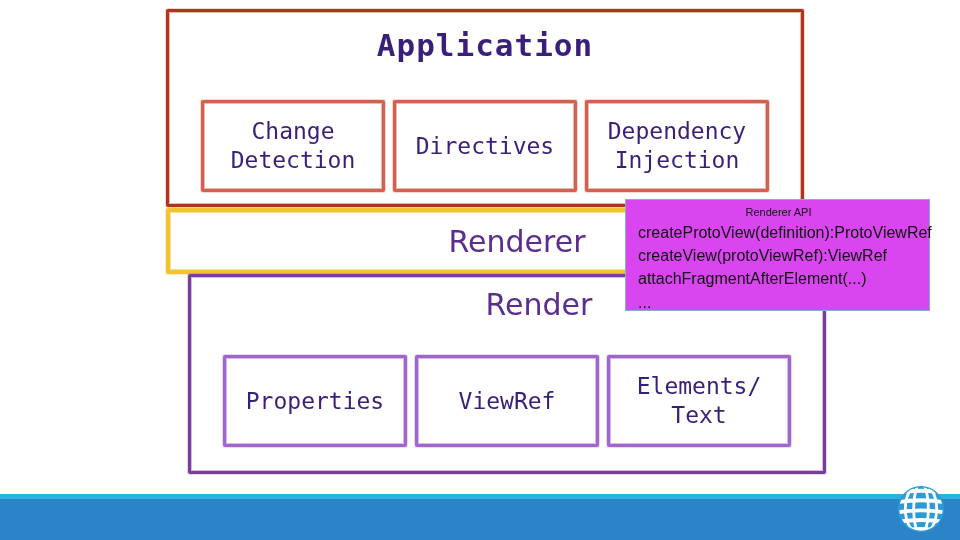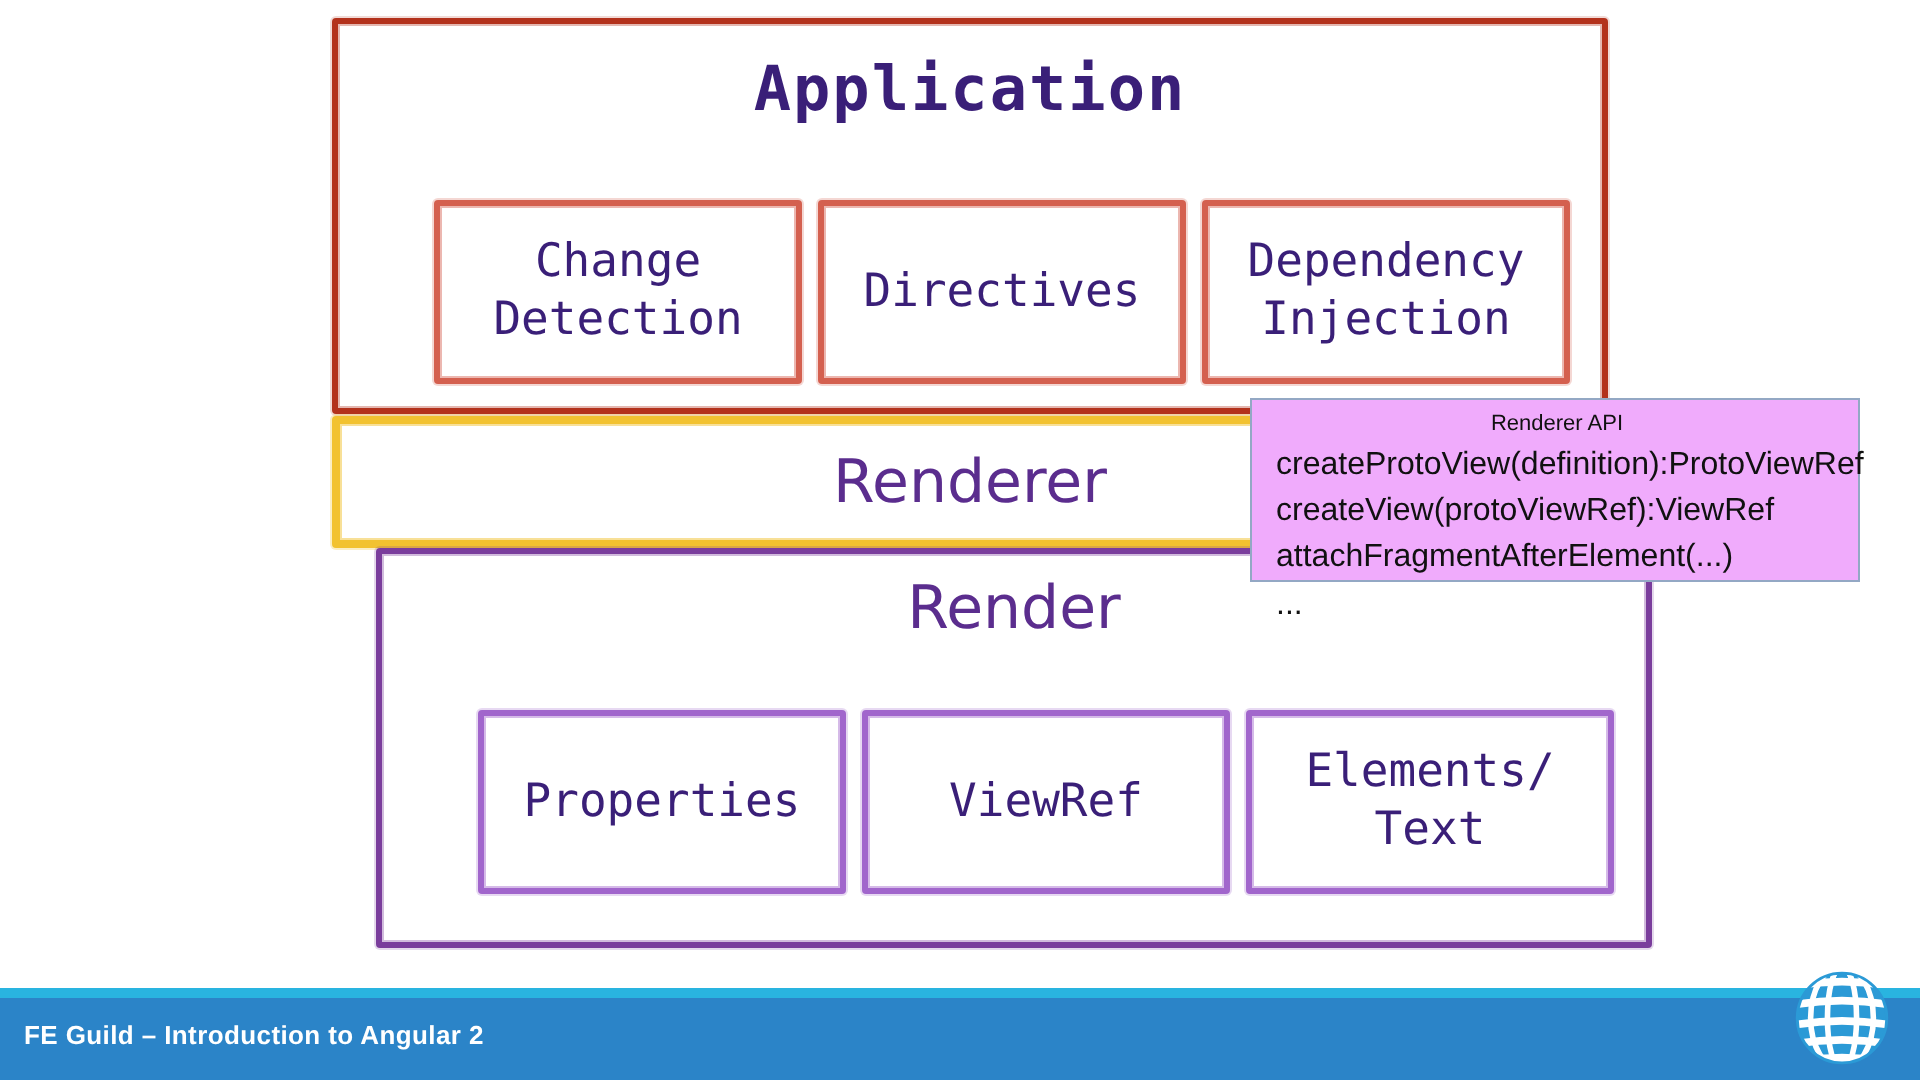--- a/index.html
+++ b/index.html
@@ -80,28 +80,29 @@
 
   .band-title-sans {
     position: absolute;
     left: 0;
     width: 100%;
     text-align: center;
     color: #5b2d8e;
     font-family: "DejaVu Sans", sans-serif;
     font-size: 30px;
     white-space: nowrap;
+    padding-left: 32px;
   }
   .band-renderer .band-title-sans { top: 12px; }
   .band-render   .band-title-sans { top: 10px; }
 
   
   .box-row {
     position: absolute;
-    left: 16px;
+    left: 0;
     width: 100%;
     display: flex;
     justify-content: space-around;
     align-items: stretch;
     box-sizing: border-box;
     padding: 0 28px;
   }
   .band-application .box-row { top: 88px; height: 92px; }
   .band-render      .box-row { top: 78px; height: 92px; }
 
@@ -132,23 +133,23 @@
     border: 3px solid #a166cc;
     box-shadow: inset 0 0 0 1px rgba(161,102,204,.45), 0 0 0 1px rgba(161,102,204,.25);
   }
 
   
   #renderer-api {
     position: absolute;
     left: 625px;
     top: 199px;
     width: 305px;
-    height: 92px;
-    box-sizing: border-box;
-    background: #f0abfc;
+    height: 112px;
+    box-sizing: border-box;
+    background: #d946ef;
     border: 1px solid #93a8c4;
     padding: 6px 10px 6px 12px;
   }
   #renderer-api .api-title {
     text-align: center;
     font-family: "Liberation Sans", sans-serif;
     font-size: 11px;
     color: #111111;
     margin-bottom: 3px;
   }
@@ -245,21 +246,20 @@
   <div id="renderer-api">
     <div class="api-title">Renderer API</div>
     <div class="api-line">createProtoView(definition):ProtoViewRef</div>
     <div class="api-line">createView(protoViewRef):ViewRef</div>
     <div class="api-line">attachFragmentAfterElement(...)</div>
     <div class="api-line">...</div>
   </div>
 
   <div id="footer-strip"></div>
   <div id="footer-bar"></div>
-  <div id="footer-text">FE Guild – Introduction to Angular 2</div>
 
   <svg id="att-logo" viewBox="0 0 100 100">
     <defs>
       <clipPath id="globeClip">
           <circle cx="50" cy="50" r="40"></circle>
         </clipPath>
     </defs>
     <circle cx="50" cy="50" r="40" fill="#ffffff"></circle>
     <g clip-path="url(#globeClip)" fill="#2b9ad6">
       <path d="M -10 12 Q 50 -2 110 12 L 110 21 Q 50 7 -10 21 Z"></path>

